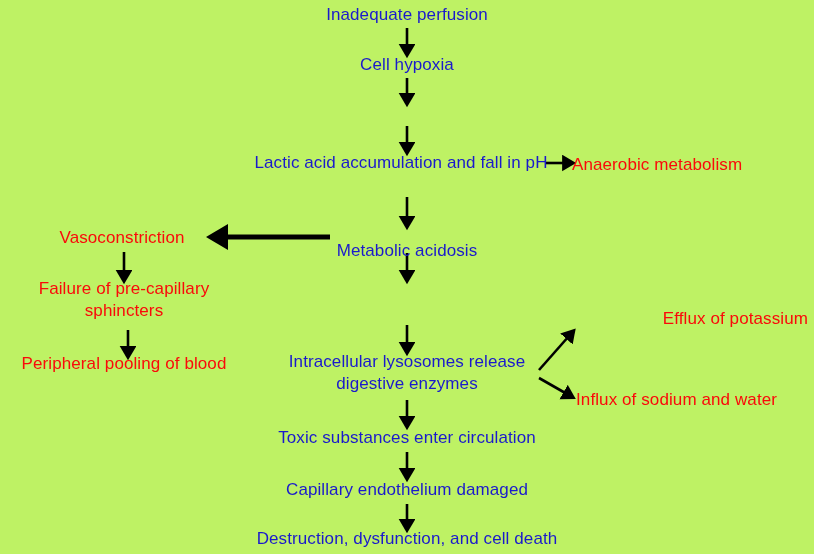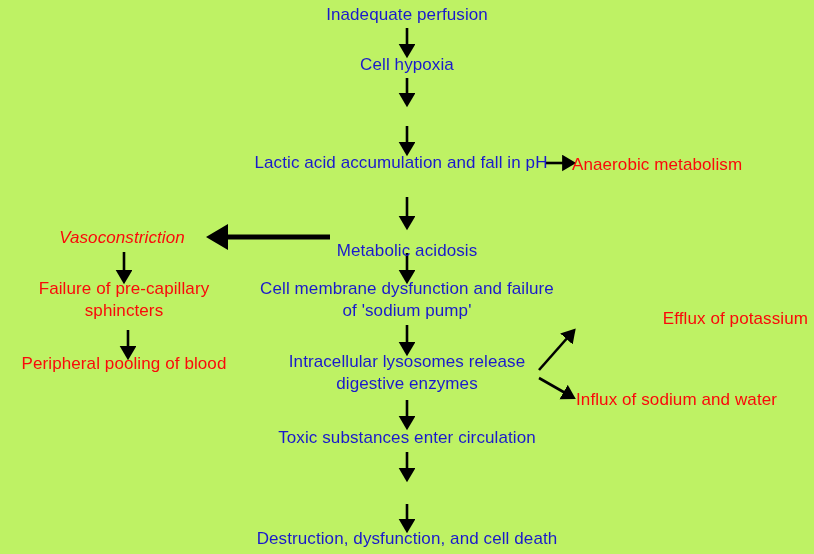--- a/index.html
+++ b/index.html
@@ -81,32 +81,32 @@
 
   <div class="node blue" style="left:257px; top:54px; width:300px;">Cell hypoxia</div>
 
 
   <div class="node blue two-line" style="left:251px; top:152px; width:300px;">Lactic acid accumulation and fall in pH</div>
 
   <div class="node red" style="left:572px; top:154px; width:215px; text-align:left;">Anaerobic metabolism</div>
 
   <div class="node blue" style="left:257px; top:240px; width:300px;">Metabolic acidosis</div>
 
-  <div class="node red" style="left:22px; top:227px; width:200px;font-style:italic;">Vasoconstriction</div>
+  <div class="node red" style="left:22px; top:227px; width:200px;">Vasoconstriction</div>
 
   <div class="node red" style="left:4px; top:353px; width:240px;">Peripheral pooling of blood</div>
 
   <div class="node red two-line" style="left:4px; top:278px; width:240px;">Failure of pre-capillary sphincters</div>
 
-  <div class="node blue two-line" style="left:257px; top:278px; width:300px;">Cell membrane dysfunction and failure of 'sodium pump'</div>
 
   <div class="node blue two-line" style="left:257px; top:351px; width:300px;">Intracellular lysosomes release digestive enzymes</div>
 
   <div class="node red" style="left:578px; top:308px; width:230px; text-align:right;">Efflux of potassium</div>
 
   <div class="node red" style="left:576px; top:389px; width:238px; text-align:left;">Influx of sodium and water</div>
 
   <div class="node blue" style="left:207px; top:427px; width:400px;text-align:center;">Toxic substances enter circulation</div>
 
+  <div class="node blue" style="left:207px; top:479px; width:400px;">Capillary endothelium damaged</div>
 
   <div class="node blue" style="left:207px; top:528px; width:400px;">Destruction, dysfunction, and cell death</div>
 
 </div>
 
 </body></html>

